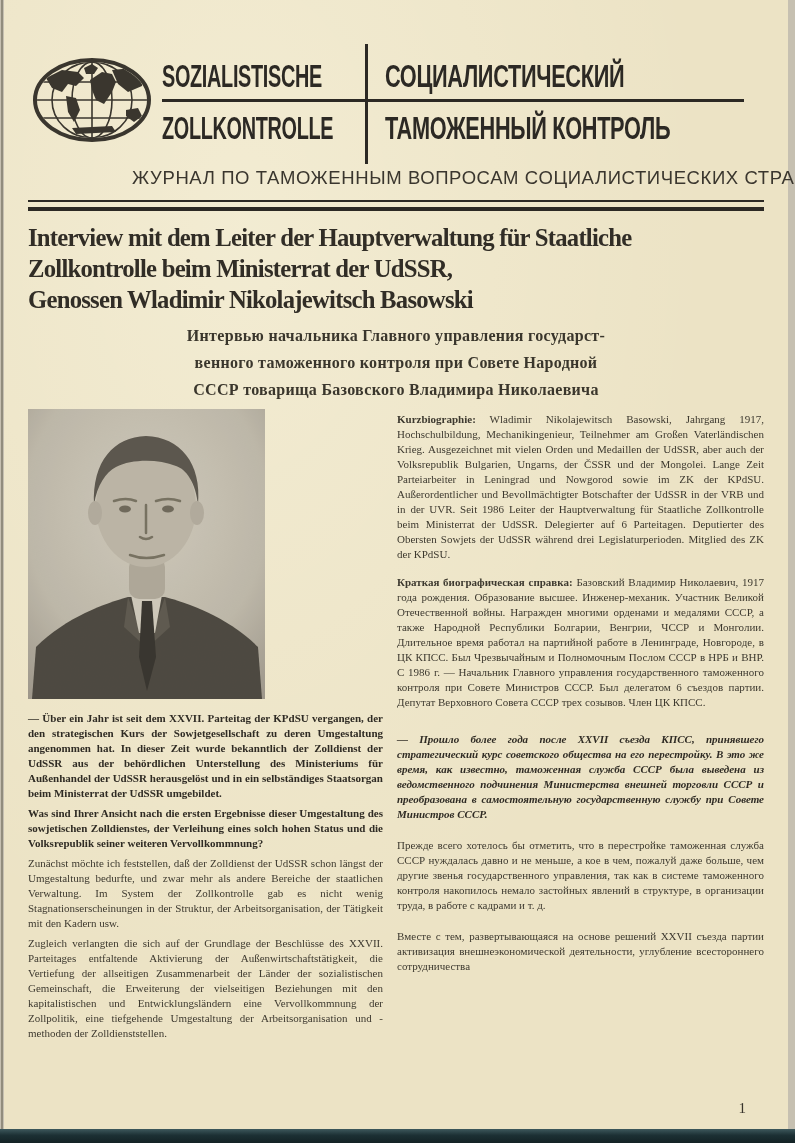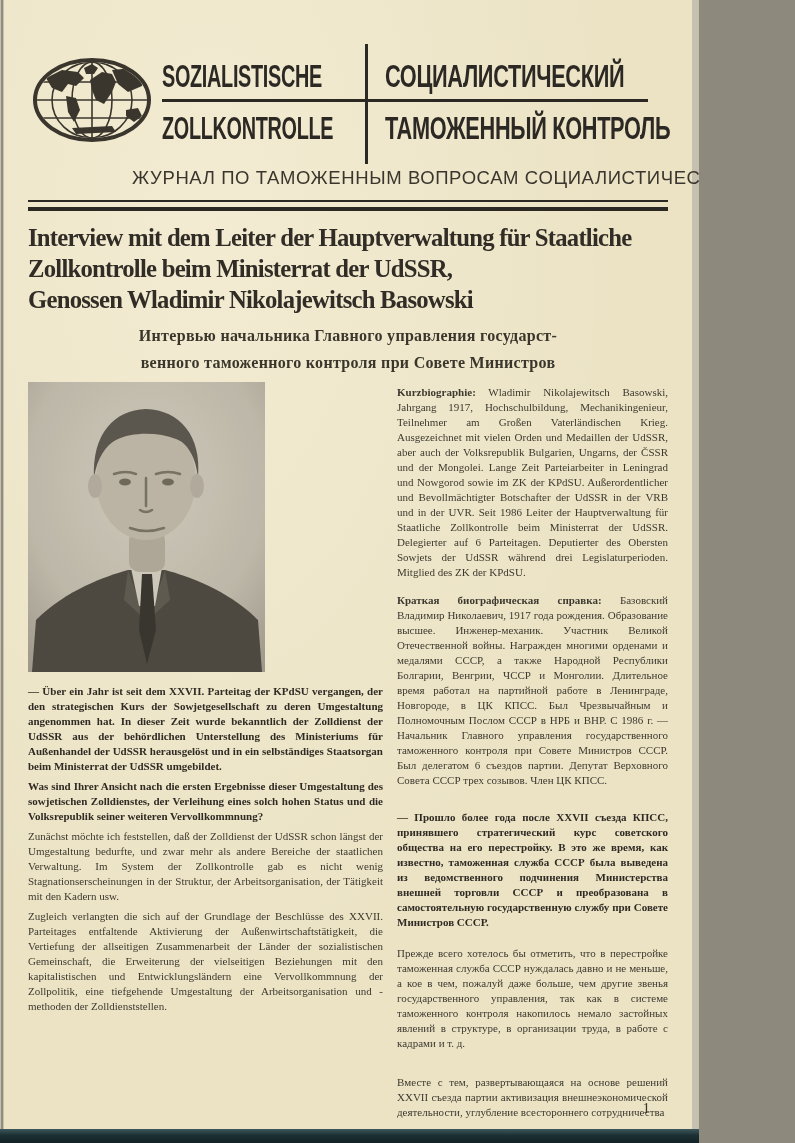--- a/index.html
+++ b/index.html
@@ -2,21 +2,21 @@
 <html><head>
 <meta charset="utf-8">
 <style>
   html,body { margin:0; padding:0; }
   body {
     width:795px; height:1143px;
     font-family:"Liberation Serif", serif;
     background:#8d897c;
   }
   .scan {
-    position:relative; width:699px; height:1143px;
+    position:relative; width:795px; height:1143px;
     background:#c6c0b1; overflow:hidden;
   }
   .bottom-strip {
     position:absolute; left:0; right:0; bottom:0; height:14px;
     background:linear-gradient(180deg,#3d585c 0%,#1c3034 45%,#132225 100%);
   }
   .left-edge {
     position:absolute; left:1px; top:0; bottom:14px; width:2px;
     background:#6e695a; opacity:.6;
   }
@@ -82,21 +82,21 @@
     width:237px; height:290px; display:block;
   }
   p.body {
     margin:5px 0 0 0; font-size:11px; line-height:15px;
     text-align:justify; color:#3d392f;
   }
   .col-left p.body:first-of-type { margin-top:12px;font-family:Liberation Serif, serif; }
   p.q { font-weight:bold; color:#2f2b24; }
   .lead { font-weight:bold; }
   .gap-m { margin-top:13px !important; }
-  .gap-l { margin-top:22px !important; }
+  .gap-l { margin-top:22px !important;font-style:italic; }
 
   .page-number {
     position:absolute; right:42px; bottom:12px;
     font-size:15px; color:#38342c;
   }
 </style>
 </head>
 <body>
 
 <div class="scan">
@@ -142,21 +142,22 @@
       <div class="rule-thin"></div>
       <div class="rule-thick"></div>
 
       <div class="title-de">
         <div>Interview mit dem Leiter der Hauptverwaltung für Staatliche</div>
         <div>Zollkontrolle beim Ministerrat der UdSSR,</div>
         <div>Genossen Wladimir Nikolajewitsch Basowski</div>
       </div>
       <div class="title-ru">
         <div>Интервью начальника Главного управления государст-</div>
-        <div>венного таможенного контроля при Совете Министров</div>
+        <div>венного таможенного контроля при Совете Народной</div>
+        <div>СССР товарища Базовского Владимира Николаевича</div>
       </div>
 
       <div class="columns">
 
         <div class="col-left">
           <svg class="photo" viewBox="0 0 237 290">
             <defs>
               <radialGradient id="pbg" cx="50%" cy="35%" r="85%">
                 <stop offset="0%" stop-color="#d9d3c4"></stop>
                 <stop offset="60%" stop-color="#c5bfb0"></stop>
@@ -201,21 +202,21 @@
           <p class="body q">Was sind Ihrer Ansicht nach die ersten Ergebnisse dieser Umgestaltung des sowjetischen Zolldienstes, der Verleihung eines solch hohen Status und die Volksrepublik seiner weiteren Vervollkommnung?</p>
           <p class="body">Zunächst möchte ich feststellen, daß der Zolldienst der UdSSR schon längst der Umgestaltung bedurfte, und zwar mehr als andere Bereiche der staatlichen Verwaltung. Im System der Zollkontrolle gab es nicht wenig Stagnationserscheinungen in der Struktur, der Arbeitsorganisation, der Tätigkeit mit den Kadern usw.</p>
           <p class="body">Zugleich verlangten die sich auf der Grundlage der Beschlüsse des XXVII. Parteitages entfaltende Aktivierung der Außenwirtschaftstätigkeit, die Vertiefung der allseitigen Zusammenarbeit der Länder der sozialistischen Gemeinschaft, die Erweiterung der vielseitigen Beziehungen mit den kapitalistischen und Entwicklungsländern eine Vervollkommnung der Zollpolitik, eine tiefgehende Umgestaltung der Arbeitsorganisation und -methoden der Zolldienststellen.</p>
         </div>
 
         <div class="col-right">
           <p class="body" style="margin-top:3px"><span class="lead">Kurzbiographie:</span><span> Wladimir Nikolajewitsch Basowski, Jahrgang 1917, Hochschulbildung, Mechanikingenieur, Teilnehmer am Großen Vaterländischen Krieg. Ausgezeichnet mit vielen Orden und Medaillen der UdSSR, aber auch der Volksrepublik Bulgarien, Ungarns, der ČSSR und der Mongolei. Lange Zeit Parteiarbeiter in Leningrad und Nowgorod sowie im ZK der KPdSU. Außerordentlicher und Bevollmächtigter Botschafter der UdSSR in der VRB und in der UVR. Seit 1986 Leiter der Hauptverwaltung für Staatliche Zollkontrolle beim Ministerrat der UdSSR. Delegierter auf 6 Parteitagen. Deputierter des Obersten Sowjets der UdSSR während drei Legislaturperioden. Mitglied des ZK der KPdSU.</span></p>
           <p class="body gap-m"><span class="lead">Краткая биографическая справка:</span><span> Базовский Владимир Николаевич, 1917 года рождения. Образование высшее. Инженер-механик. Участник Великой Отечественной войны. Награжден многими орденами и медалями СССР, а также Народной Республики Болгарии, Венгрии, ЧССР и Монголии. Длительное время работал на партийной работе в Ленинграде, Новгороде, в ЦК КПСС. Был Чрезвычайным и Полномочным Послом СССР в НРБ и ВНР. С 1986 г. — Начальник Главного управления государственного таможенного контроля при Совете Министров СССР. Был делегатом 6 съездов партии. Депутат Верховного Совета СССР трех созывов. Член ЦК КПСС.</span></p>
           <p class="body q gap-l">— Прошло более года после XXVII съезда КПСС, принявшего стратегический курс советского общества на его перестройку. В это же время, как известно, таможенная служба СССР была выведена из ведомственного подчинения Министерства внешней торговли СССР и преобразована в самостоятельную государственную службу при Совете Министров СССР.</p>
           <p class="body" style="margin-top:16px">Прежде всего хотелось бы отметить, что в перестройке таможенная служба СССР нуждалась давно и не меньше, а кое в чем, пожалуй даже больше, чем другие звенья государственного управления, так как в системе таможенного контроля накопилось немало застойных явлений в структуре, в организации труда, в работе с кадрами и т. д.</p>
-          <p class="body" style="margin-top:24px">Вместе с тем, развертывающаяся на основе решений XXVII съезда партии активизация внешнеэкономической деятельности, углубление всестороннего сотрудничества</p>
+          <p class="body" style="margin-top:16px">Вместе с тем, развертывающаяся на основе решений XXVII съезда партии активизация внешнеэкономической деятельности, углубление всестороннего сотрудничества</p>
         </div>
 
       </div>
     </div>
 
     <div class="page-number">1</div>
   </div>
 
   <div class="left-edge"></div>
   <div class="bottom-strip"></div>

